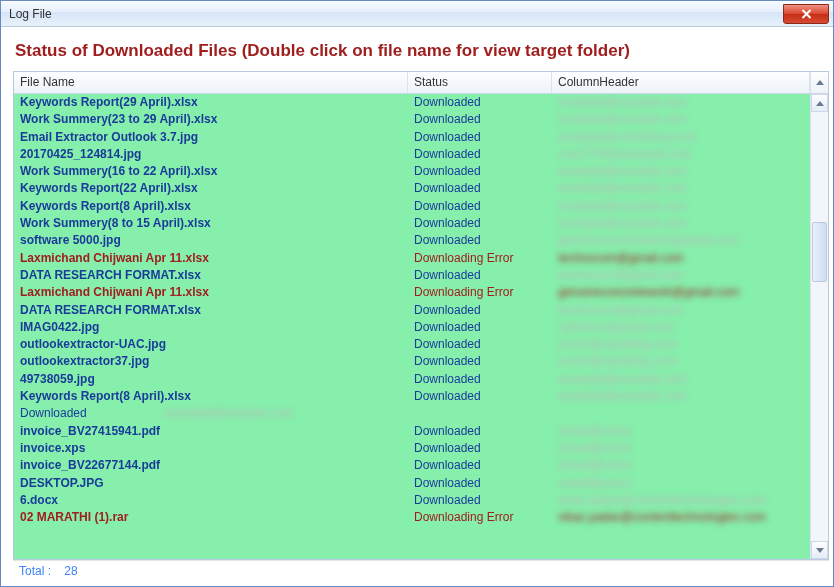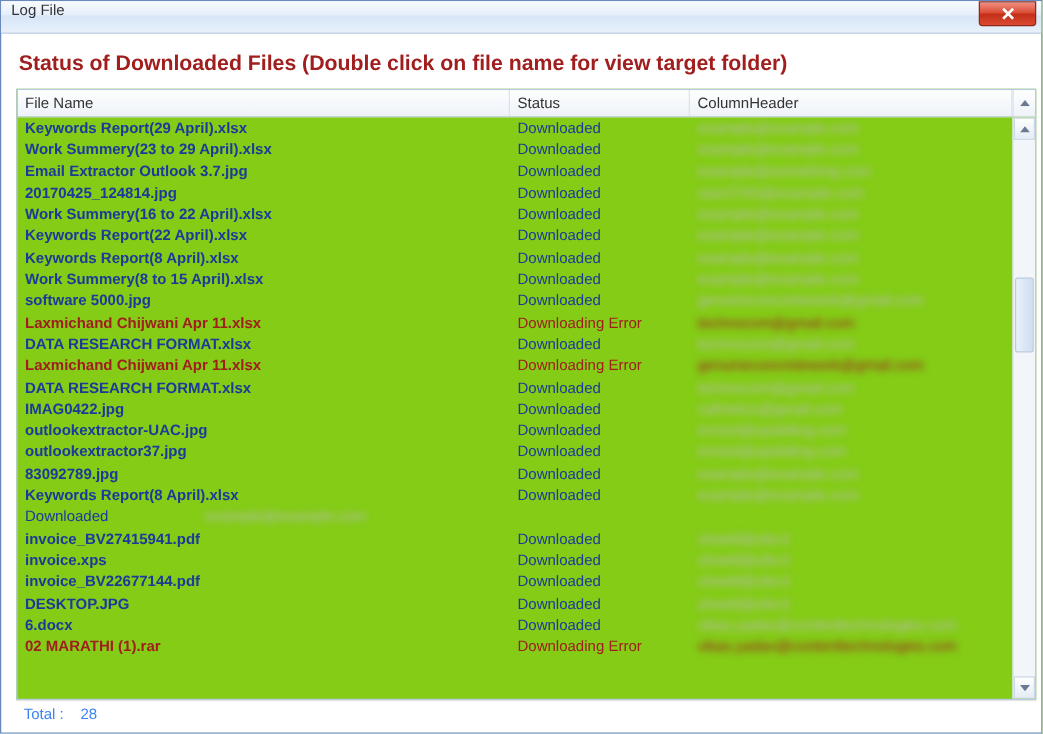--- a/index.html
+++ b/index.html
@@ -18,20 +18,21 @@
     border: 1px solid #6a8abf;
     box-shadow: 0 0 4px rgba(0,0,0,0.2);
     display: flex;
     flex-direction: column;
   }
   .titlebar {
     height: 26px;
     background: linear-gradient(to bottom, #f7fbff 0%, #e5eefb 45%, #d6e5f7 46%, #e8f1fb 100%);
     border-bottom: 1px solid #b8c9e2;
     display: flex;
+    align-items: center;
     justify-content: space-between;
     padding-left: 8px;
   }
   .titlebar .title { font-size: 12px; color: #333; }
   .close-btn {
     width: 46px; height: 20px;
     margin-right: 4px;
     background: linear-gradient(to bottom, #f08f84 0%, #d9492f 48%, #c22e18 50%, #d9492f 100%);
     border: 1px solid #8a2a1a;
     border-radius: 0 0 3px 3px;
@@ -51,21 +52,21 @@
     font-weight: bold;
     color: #a01e1e;
     margin: 4px 0 10px 2px;
   }
   .grid-wrap {
     flex: 1;
     border: 1px solid #b8c9e2;
     display: flex;
     flex-direction: column;
     overflow: hidden;
-    background: #84cc16;
+    background: #86efac;
   }
   .grid-header {
     display: flex;
     height: 22px;
     background: linear-gradient(to bottom, #fdfefe 0%, #eef3f9 100%);
     border-bottom: 1px solid #cdd9ea;
     font-size: 12px;
     color: #333;
   }
   .grid-header .col {
@@ -242,21 +243,21 @@
               <div class="cell cell-file">outlookextractor-UAC.jpg</div>
               <div class="cell cell-status">Downloaded</div>
               <div class="cell cell-extra">ernest@upsliding.com</div>
             </div>
             <div class="row">
               <div class="cell cell-file">outlookextractor37.jpg</div>
               <div class="cell cell-status">Downloaded</div>
               <div class="cell cell-extra">ernest@upsliding.com</div>
             </div>
             <div class="row">
-              <div class="cell cell-file">83092789.jpg</div>
+              <div class="cell cell-file">49738059.jpg</div>
               <div class="cell cell-status">Downloaded</div>
               <div class="cell cell-extra">example@example.com</div>
             </div>
             <div class="row">
               <div class="cell cell-file">Keywords Report(8 April).xlsx</div>
               <div class="cell cell-status">Downloaded</div>
               <div class="cell cell-extra">example@example.com</div>
             </div>
             <div class="row">
               <div class="cell cell-status">Downloaded</div>

